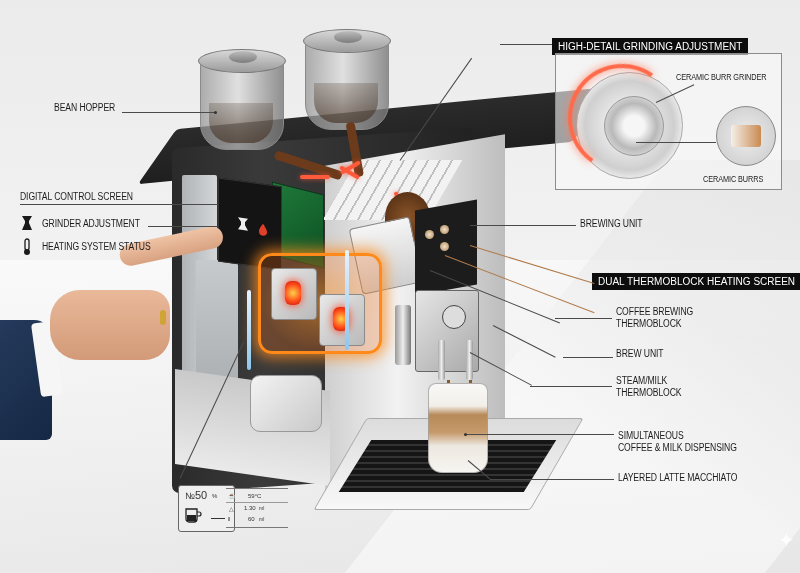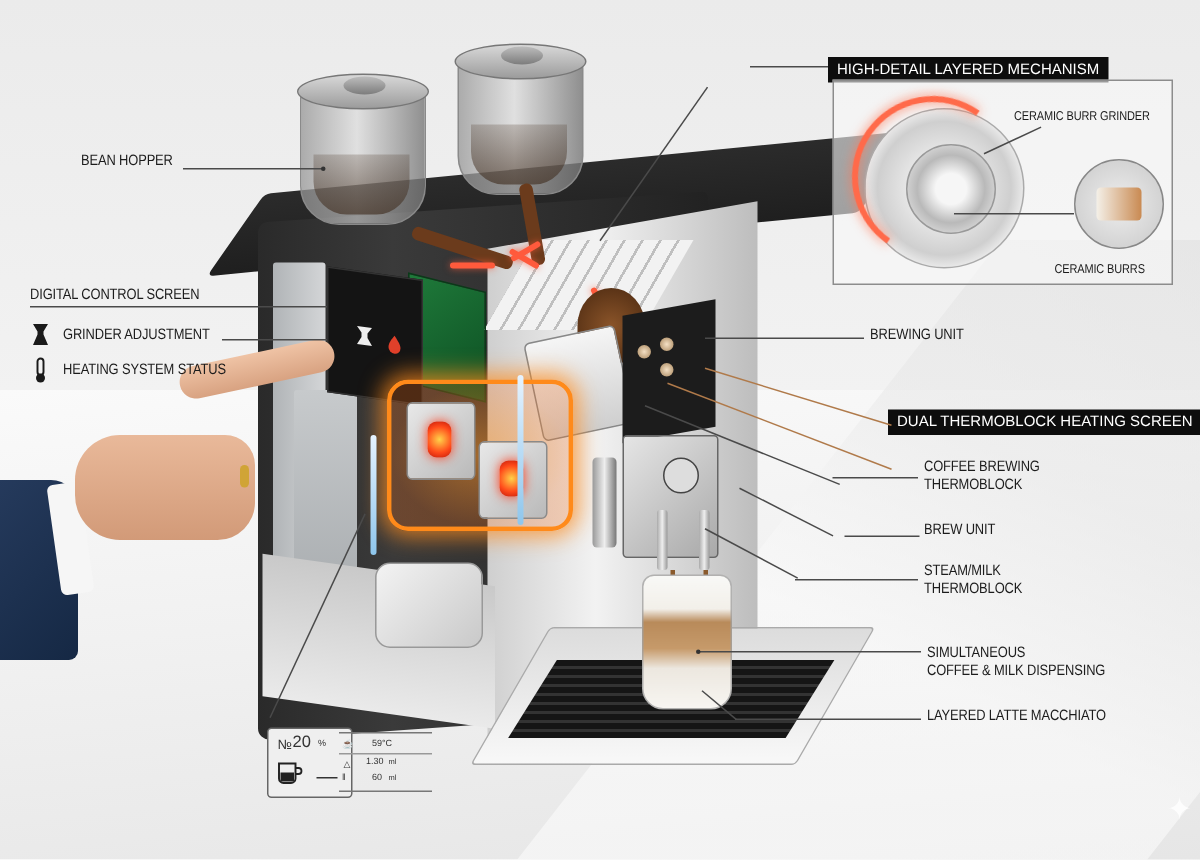--- a/index.html
+++ b/index.html
@@ -201,21 +201,21 @@
 </svg>
 <div class="label" style="left:42px;top:218px;">GRINDER ADJUSTMENT</div>
 <div class="line" style="left:148px;top:226px;width:70px;"></div>
 
 <svg style="position:absolute;left:22px;top:238px;width:10px;height:18px;" viewBox="0 0 10 18">
   <rect x="3" y="1" width="4" height="11" rx="2" fill="none" stroke="#1a1a1a" stroke-width="1.3"></rect>
   <circle cx="5" cy="14" r="3" fill="#1a1a1a"></circle>
 </svg>
 <div class="label" style="left:42px;top:241px;">HEATING SYSTEM STATUS</div>
 
-<div class="tag" style="left:552px;top:38px;">HIGH-DETAIL LAYERED MECHANISM</div>
+<div class="tag" style="left:552px;top:38px;">HIGH-DETAIL GRINDING ADJUSTMENT</div>
 <div class="line" style="left:500px;top:44px;width:52px;"></div>
 <div class="line" style="left:400px;top:160px;width:125px;transform:rotate(-55deg);"></div>
 <div class="inset">
   <div class="g-ring" style="left:20px;top:18px;width:105px;height:105px;background:radial-gradient(circle,#e9e9e9 30%,#cfcfcf 60%,#f2f2f2 75%);border:1px solid #aaa;"></div>
   <div class="g-ring" style="left:48px;top:42px;width:58px;height:58px;background:radial-gradient(circle,#f6f6f6 25%,#b9b9b9 55%,#dcdcdc 80%);border:1px solid #999;"></div>
   <div class="harr" style="left:12px;top:10px;width:100px;height:100px;border-left-color:#ff6a4a;border-top-color:#ff6a4a;transform:rotate(-10deg);filter:drop-shadow(0 0 4px #ff7a5a);"></div>
   <div class="g-ring" style="left:160px;top:52px;width:58px;height:58px;background:radial-gradient(circle,#eee,#c8c8c8);border:1px solid #888;">
     <div style="position:absolute;left:14px;top:18px;width:30px;height:22px;background:linear-gradient(90deg,#f4f0e8,#c98a52);border-radius:3px;"></div>
   </div>
   <div class="line" style="left:100px;top:48px;width:42px;transform:rotate(-25deg);"></div>
@@ -250,21 +250,21 @@
 <div class="line" style="left:466px;top:434px;width:148px;"></div>
 <div class="dot" style="left:464px;top:433px;"></div>
 
 <div class="label" style="left:618px;top:472px;">LAYERED LATTE MACCHIATO</div>
 <div class="line" style="left:468px;top:460px;width:30px;transform:rotate(40deg);"></div>
 <div class="line" style="left:490px;top:479px;width:124px;"></div>
 
 <div class="line" style="left:180px;top:478px;width:150px;transform:rotate(-65deg);"></div>
 <div class="disp">
   <span class="dtext" style="left:6px;top:5px;font-size:9px;">№</span>
-  <span class="dtext" style="left:16px;top:3px;font-size:11px;">20</span>
+  <span class="dtext" style="left:16px;top:3px;font-size:11px;">50</span>
   <span class="dtext" style="left:33px;top:7px;">%</span>
   <svg style="position:absolute;left:5px;top:20px;width:18px;height:18px;" viewBox="0 0 18 18">
     <path d="M2 3h11v10a3 3 0 0 1-3 3H5a3 3 0 0 1-3-3z" fill="none" stroke="#222" stroke-width="1.3"></path>
     <rect x="3" y="9" width="9" height="6" fill="#222"></rect>
     <path d="M13 6h2a2 2 0 0 1 0 4h-2" fill="none" stroke="#222" stroke-width="1.2"></path>
   </svg>
   <div style="position:absolute;left:32px;top:32px;width:14px;height:1px;background:#333;"></div>
 </div>
 <div class="disp2">
   <span class="dtext" style="left:2px;top:3px;">☕</span>

